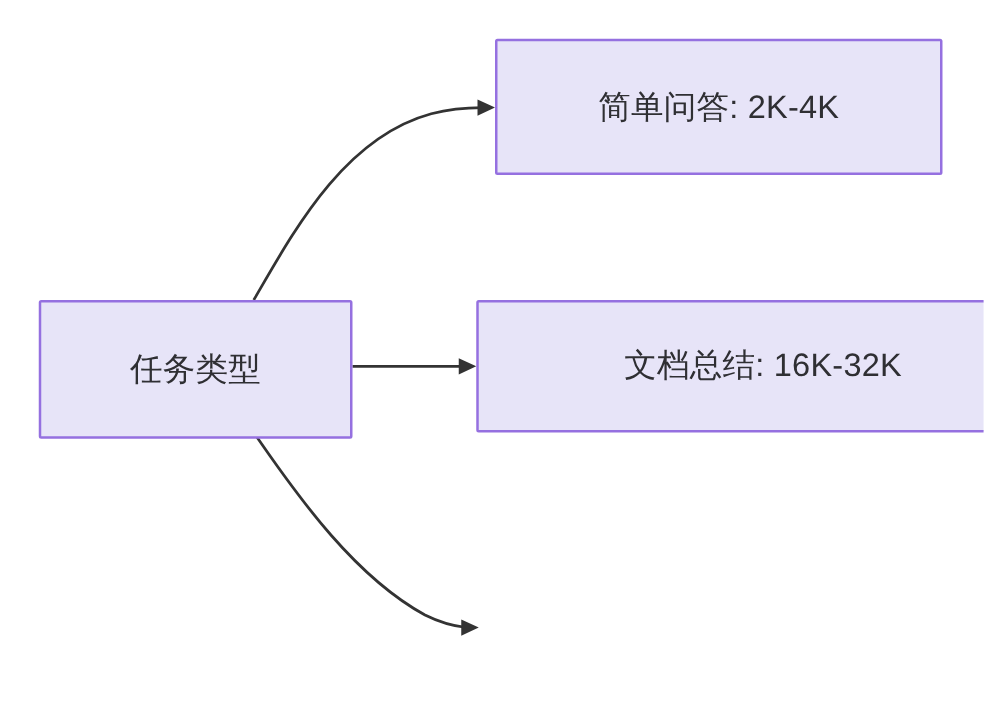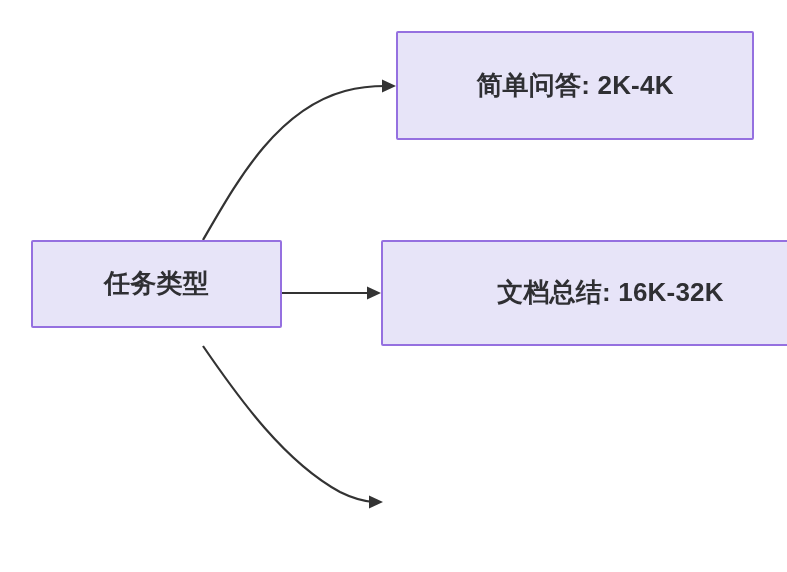--- a/index.html
+++ b/index.html
@@ -29,30 +29,30 @@
     position: absolute;
     box-sizing: border-box;
     background: #e7e4f8;
     border: 2px solid #9570e0;
     border-radius: 2px;
     display: flex;
     align-items: center;
     justify-content: center;
     color: #2f2f33;
     font-size: 26px;
-    font-weight: 700;
+    font-weight: 400;
     line-height: 1.2;
     letter-spacing: 0.2px;
     white-space: nowrap;
   }
   #node-root {
     left: 31px;
     top: 240px;
     width: 251px;
-    height: 88px;
+    height: 111px;
   }
   #node-simple-qa {
     left: 396px;
     top: 31px;
     width: 358px;
     height: 109px;
   }
   #node-doc-summary {
     left: 381px;
     top: 240px;

